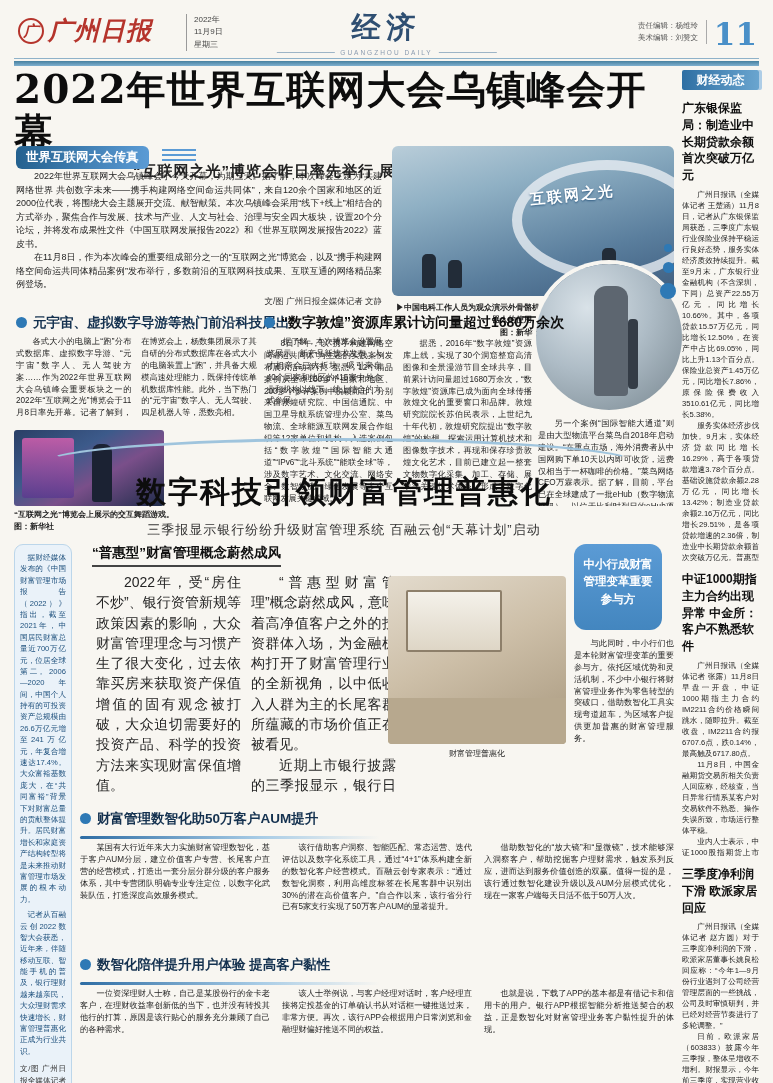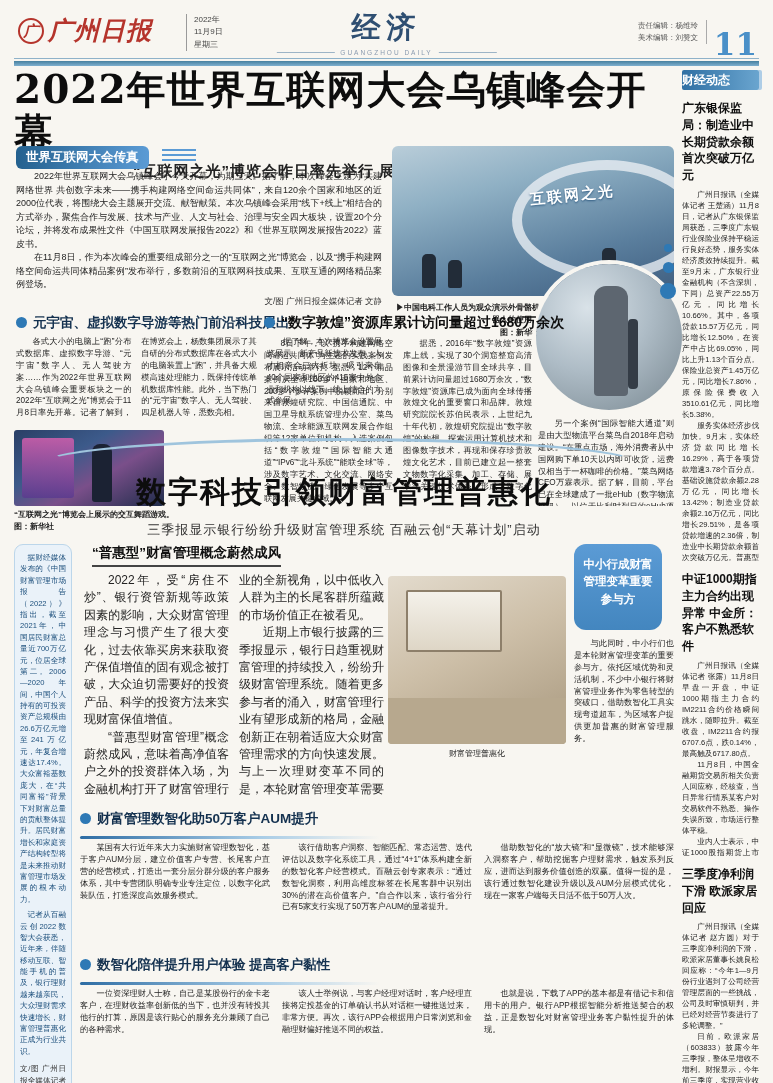--- a/index.html
+++ b/index.html
@@ -20,21 +20,21 @@
   .date-block { position:absolute; left:172px; top:8px; border-left:1px solid #9a9a9a;
     padding-left:7px; font-size:8px; line-height:1.55; color:#444; }
   .section-center { position:absolute; left:50%; top:2px; transform:translateX(-50%); text-align:center; }
   .section-cn { font-family:"DejaVu Serif",serif; font-weight:bold; font-size:29px;
     color:#2f4f72; letter-spacing:6px; }
   .section-en { display:flex; align-items:center; gap:6px; margin-top:1px; }
   .section-en .ln { width:58px; height:1px; background:#9db4c6; }
   .section-en .en { font-size:6.5px; color:#8a9bb0; letter-spacing:2px; }
   .editors { position:absolute; right:52px; top:14px; text-align:right; font-size:7.5px;
     color:#555; line-height:1.6; border-right:1px solid #aaa; padding-right:8px; }
-  .pageno { position:absolute; right:2px; top:20px; font-size:31px; font-weight:bold;
+  .pageno { position:absolute; right:2px; top:10px; font-size:31px; font-weight:bold;
     color:#4a90c8; font-family:"DejaVu Serif",serif; }
   .rule1 { position:absolute; top:58px; left:14px; right:14px; height:1px; background:#8fb2c9; }
   .rule2 { position:absolute; top:61px; left:14px; right:14px; height:5px;
     background:linear-gradient(180deg,#47809f,#7fb0cf); }
   
   .t { text-align:justify; color:#242424; }
   .t p { text-indent:2em; }
   .head-bullet { display:inline-block; width:11px; height:11px; border-radius:50%;
     background:#2e79b5; margin-right:6px; vertical-align:-1px; }
   .sec-head { font-weight:bold; color:#14314f; }
@@ -96,22 +96,22 @@
     color:#0d0d0d; letter-spacing:2px; }
   .deck2 { text-align:center; font-size:13px; color:#333; margin-top:8px; letter-spacing:1px; }
   .fin-side { position:absolute; left:0; top:72px; width:58px; height:608px;
     background:#eaf2f9; border:1px solid #bcd6ea; border-radius:9px; padding:7px 5px;
     font-size:7.6px; line-height:1.5; color:#1c4f7c; text-align:justify; overflow:hidden; }
   .fin-side p { text-indent:1em; margin-bottom:4px; }
   .fin-side .sb-byline { margin-top:6px; color:#333; text-indent:0; }
   .fin-main { position:absolute; left:66px; top:72px; width:594px; height:534px; }
   .secA-head { position:absolute; left:12px; top:0; font-size:13.5px; font-weight:bold; color:#111;
     border-bottom:2px solid #444; padding-bottom:3px; }
-  .secA-text { position:absolute; left:4px; top:28px; width:300px; height:228px;
-    column-count:2; column-gap:10px; font-size:12px; line-height:1.45; overflow:hidden; }
+  .secA-text { position:absolute; left:16px; top:28px; width:300px; height:228px;
+    column-count:2; column-gap:10px; font-size:14px; line-height:1.45; overflow:hidden; }
   .photo3 { position:absolute; left:308px; top:32px; width:178px; height:168px; border-radius:4px;
     background:linear-gradient(155deg,#e3dbcd 0%,#cdbfa8 45%,#a8987e 100%); overflow:hidden; }
   .photo3 .screen { position:absolute; left:18px; top:14px; width:96px; height:62px;
     background:linear-gradient(180deg,#f4f1ea,#ded6c6); border:2px solid #8d7f6a; border-radius:2px; }
   .photo3 .table { position:absolute; left:0; bottom:0; width:178px; height:46px; background:#b7a88e; }
   .photo3-cap { position:absolute; left:308px; top:204px; width:178px; text-align:center;
     font-size:8px; font-weight:normal; color:#222; }
   .blue-box { position:absolute; left:494px; top:0; width:88px; height:86px;
     background:linear-gradient(180deg,#5b9bd5,#4386bf); border-radius:12px; color:#fff;
     font-weight:bold; font-size:11.5px; line-height:1.5; text-align:center; padding:12px 8px; }
@@ -121,21 +121,21 @@
   .secB-rule { position:absolute; left:0; top:288px; width:300px; }
   .secB-text { position:absolute; left:0; top:298px; width:594px; height:104px;
     column-count:3; column-gap:12px; font-size:8.2px; line-height:1.45; overflow:hidden; }
   .secC-head { position:absolute; left:0; top:412px; width:594px; font-size:13.5px; }
   .secC-rule { position:absolute; left:0; top:434px; width:300px; }
   .secC-text { position:absolute; left:0; top:444px; width:594px; height:88px;
     column-count:3; column-gap:12px; font-size:8.2px; line-height:1.45; overflow:hidden; }
   
   .rail { position:absolute; left:682px; top:70px; width:77px; height:1006px; }
   .rail-tag { height:20px; background:linear-gradient(90deg,#2f6fa3,#6aa5cf); color:#fff;
-    font-weight:bold; font-size:12px; line-height:20px; border-radius:2px;
+    font-weight:bold; font-size:12px; text-align:center; line-height:20px; border-radius:2px;
     box-shadow:3px 0 0 #aecde6; }
   .rail h3 { font-size:12px; font-weight:bold; color:#0f0f0f; line-height:1.4; margin-top:10px; }
   .rail .body { font-size:7.6px; line-height:1.45; text-align:justify; color:#222;
     margin-top:5px; overflow:hidden; }
   .rail .body p { text-indent:2em; }
   .b1 { height:372px; } .b2 { height:196px; } .b3 { height:252px; }
 </style>
 </head>
 <body>
 

